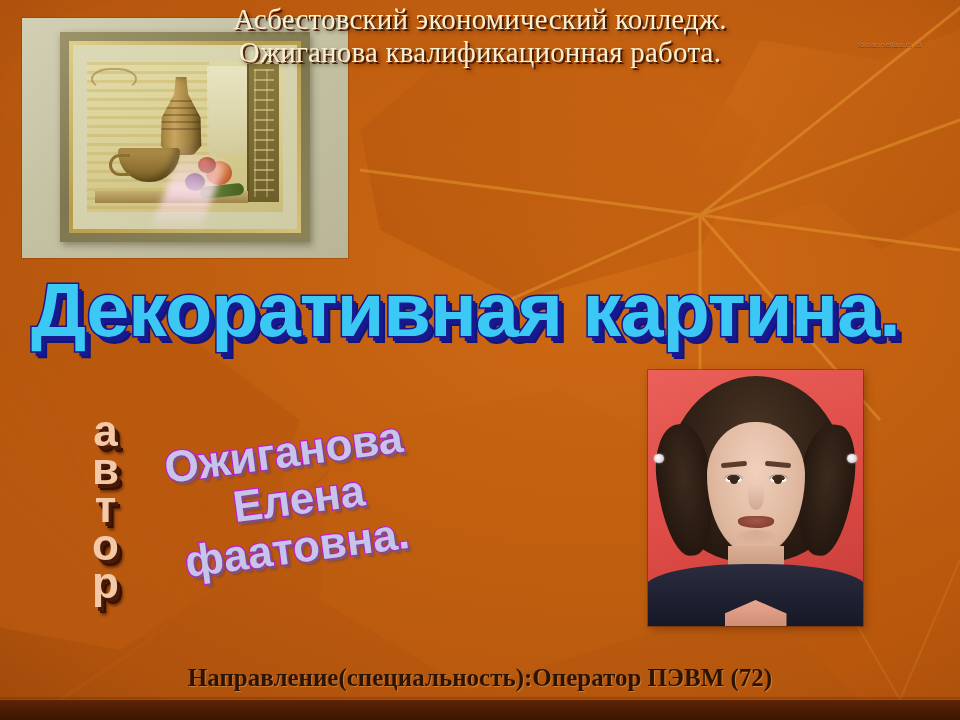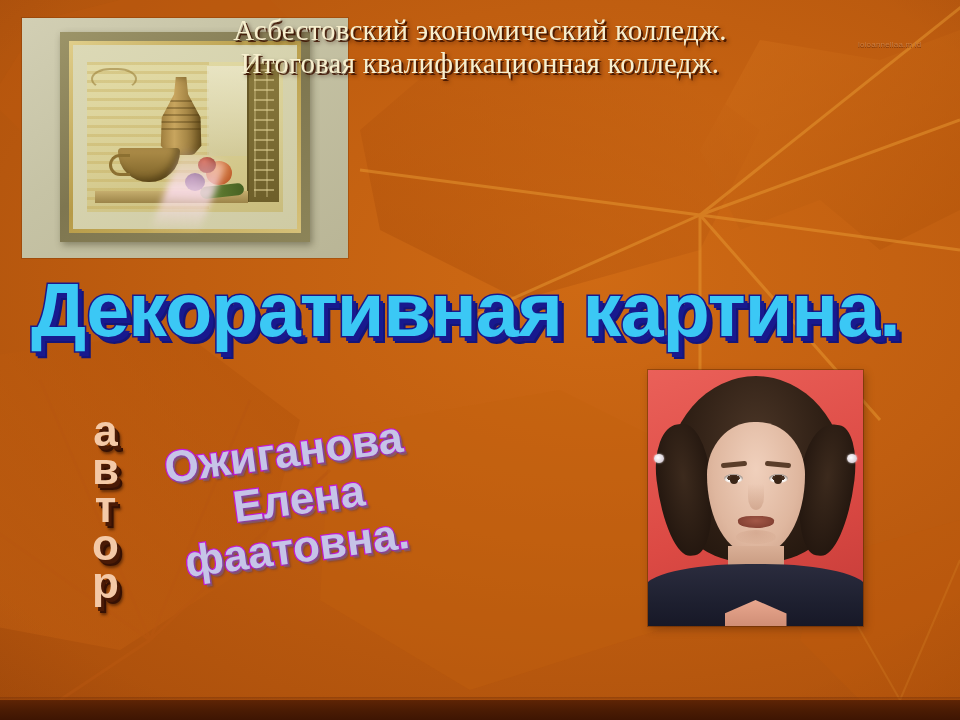--- a/index.html
+++ b/index.html
@@ -43,21 +43,21 @@
     text-align: center;
     font-size: 29px;
     line-height: 33px;
     color: #F7EFCE;
     letter-spacing: .2px;
     text-shadow:
       2px 2px 0 rgba(60,18,0,.85),
       3px 3px 4px rgba(40,10,0,.55);
     z-index: 40;
   }
-  .headline .l1 { display:block; padding-top:14px;font-family:Liberation Serif, serif; }
+  .headline .l1 { display:block; padding-top:3px;font-family:Liberation Serif, serif; }
   .headline .l2 { display:block; }
 
   
   .watermark {
     position: absolute;
     left: 858px; top: 40px;
     font-family: "Liberation Sans", sans-serif;
     font-size: 8px;
     letter-spacing: .2px;
     color: rgba(205,130,70,.92);
@@ -421,21 +421,21 @@
             <div class="art-fruit-c"></div>
           </div>
         </div>
       </div>
     </div>
     <div class="photo-glare"></div>
   </div>
 
   <div class="headline">
     <span class="l1">Асбестовский экономический колледж.</span>
-    <span class="l2">Итоговая квалификационная колледж.</span>
+    <span class="l2">Ожиганова квалификационная работа.</span>
   </div>
 
   <div class="watermark">ioioannellaa.m id</div>
 
   <div class="wordart-title">Декоративная картина.</div>
 
   <div class="wordart-avtor">
     <span>а</span>
     <span>в</span>
     <span>т</span>
@@ -465,14 +465,15 @@
       <div class="p-mouth"></div>
       <div class="p-chin"></div>
     </div>
     <div class="p-ear-l"></div>
     <div class="p-ear-r"></div>
     <div class="p-neck"></div>
     <div class="p-shoulders"></div>
     <div class="p-collar"></div>
   </div>
 
+  <div class="caption">Направление(специальность):Оператор ПЭВМ (72)</div>
 
 </div>
 
 </body></html>

